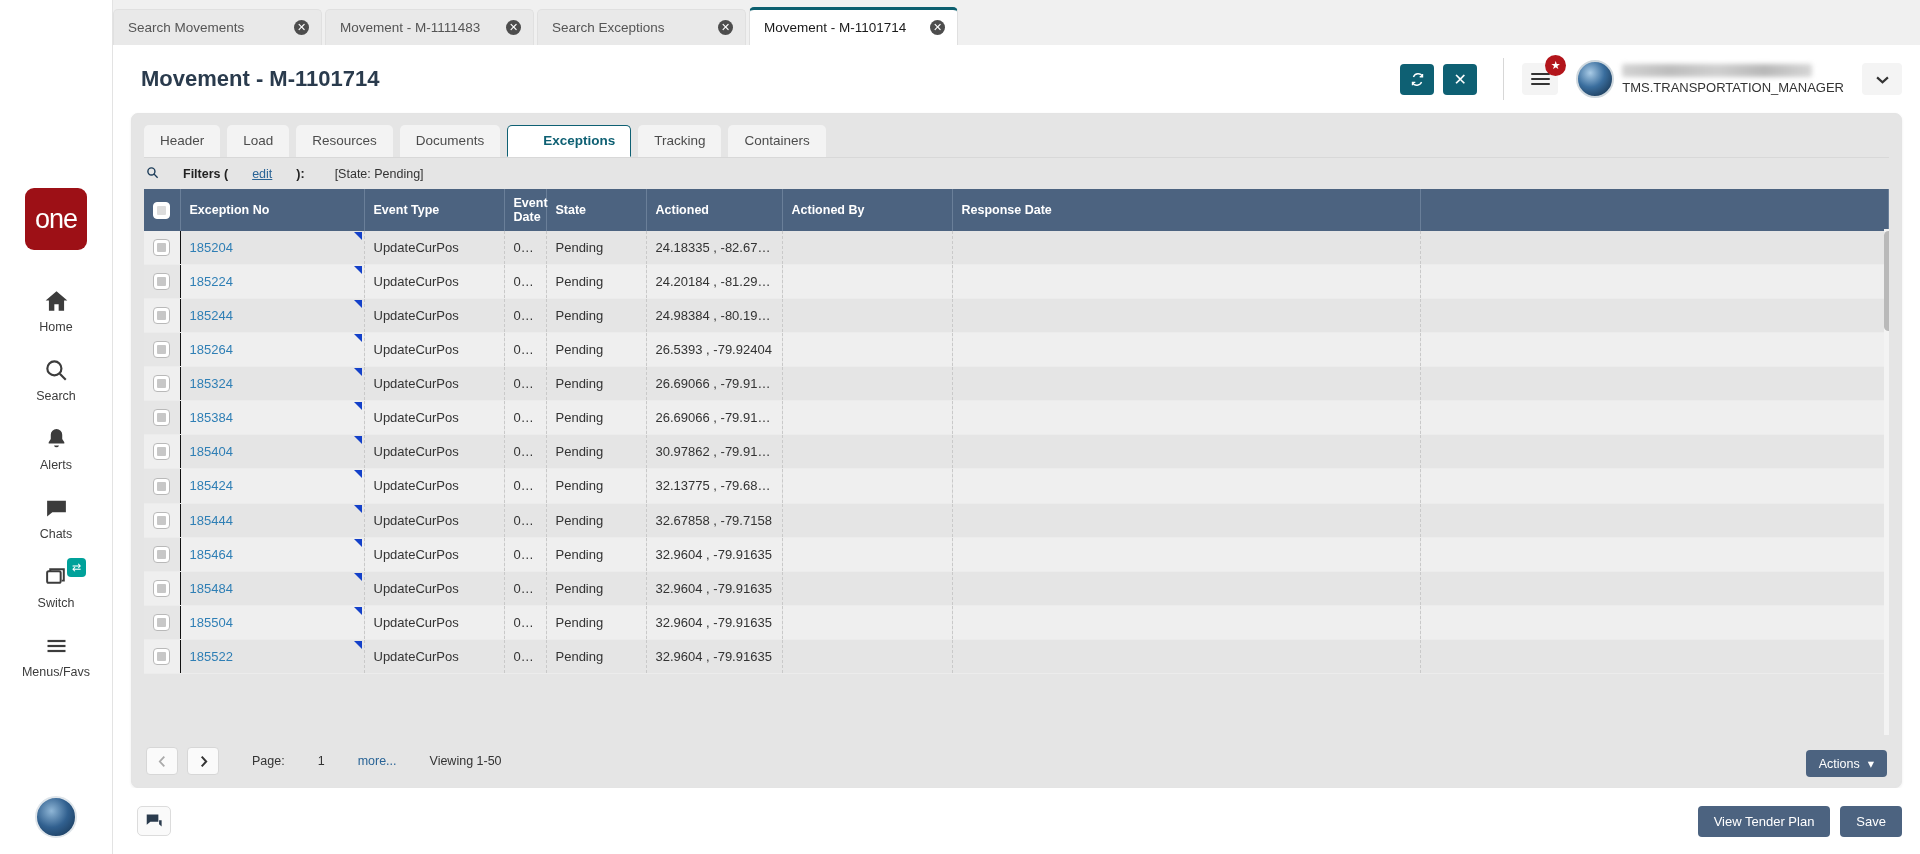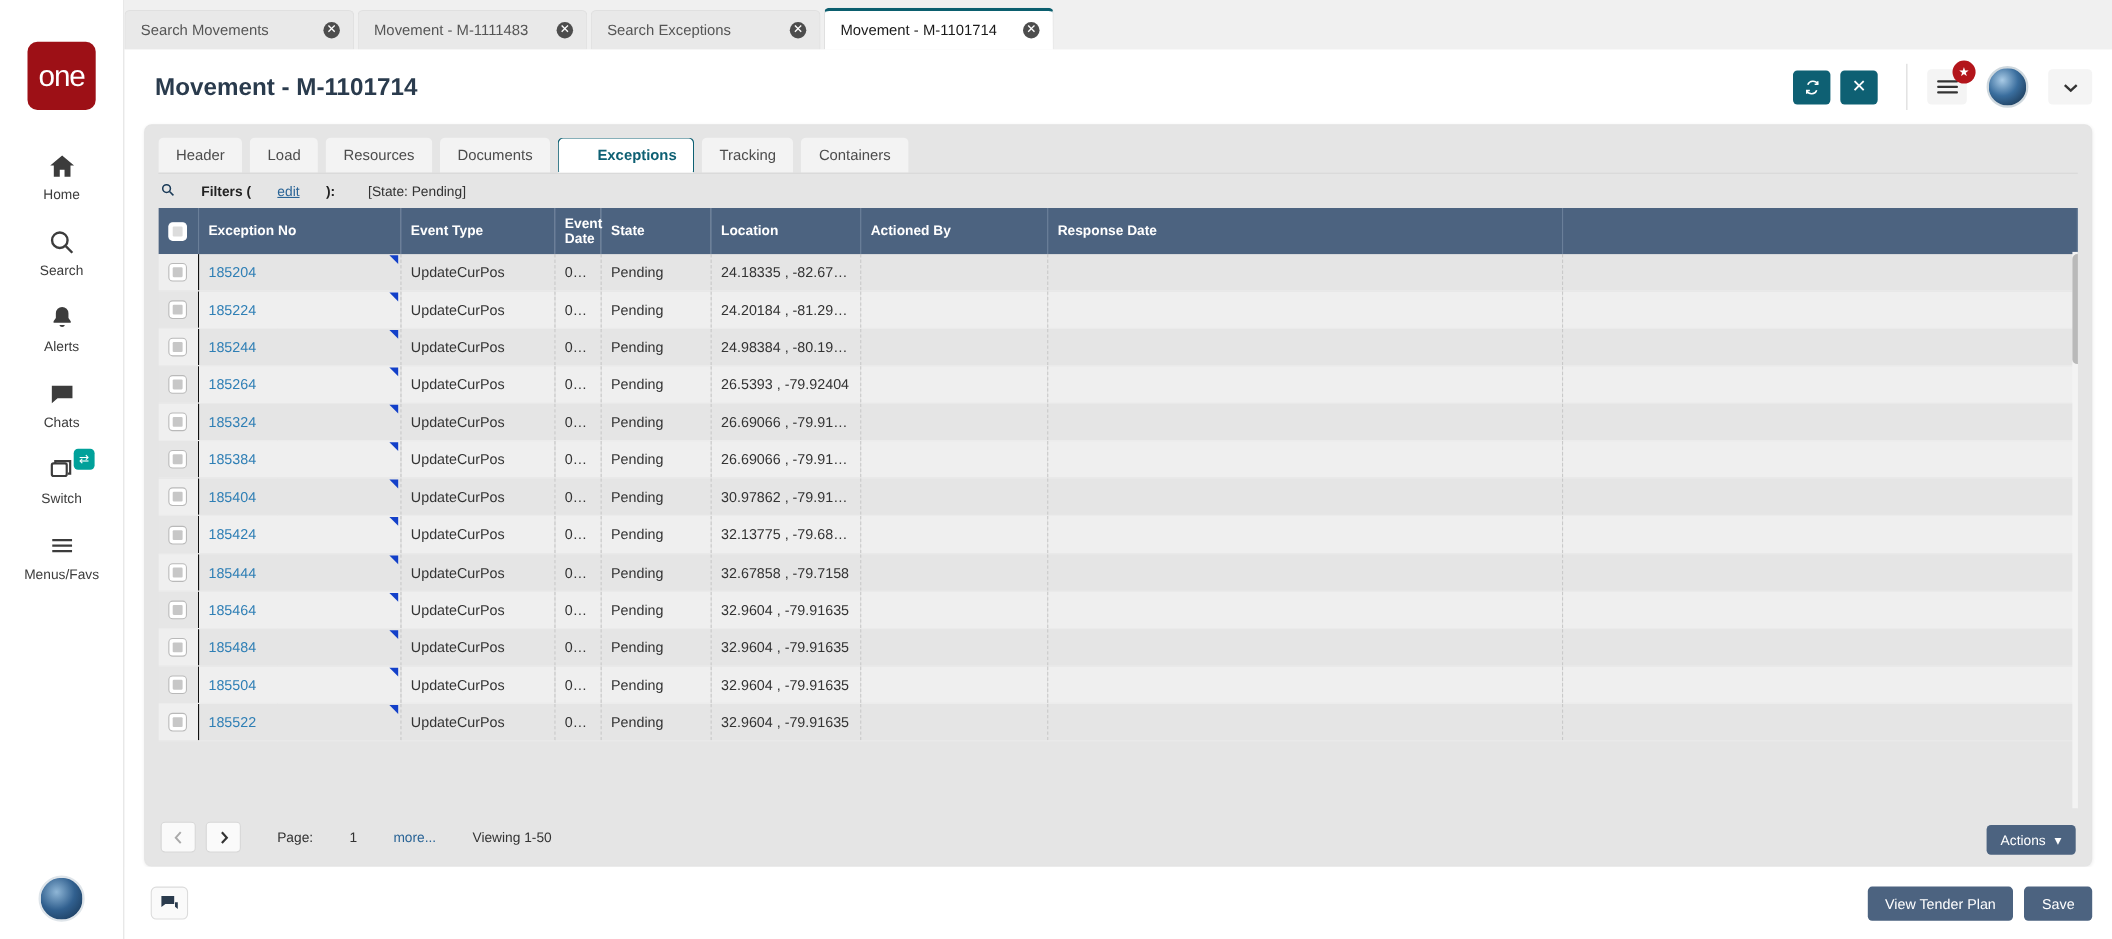--- a/index.html
+++ b/index.html
@@ -9,21 +9,21 @@
     background:#ffffff;
     font-size:13px;
     color:#333;
   }
   .app { display:flex; width:1920px; height:854px; }
 
   
   .rail {
     width:113px; background:#ffffff; border-right:1px solid #e3e3e3;
     display:flex; flex-direction:column; align-items:center;
-    padding-top:38px; flex:0 0 113px; position:relative;
+    padding-top:22px; flex:0 0 113px; position:relative;justify-content:center;
   }
   .logo {
     width:62px;height:62px;border-radius:9px;background:#9d1016;
     display:flex;align-items:center;justify-content:center;
     color:#fff;font-size:27px;letter-spacing:-1px;font-weight:400;
     margin-bottom:24px;
   }
   .rail-item {
     width:100%;display:flex;flex-direction:column;align-items:center;
     padding:11px 0 9px;cursor:pointer; position:relative;
@@ -317,20 +317,24 @@
           <div class="burger">
             <span></span>
               <span></span>
               <span></span>
           </div>
           <div class="star-badge">★</div>
         </div>
 
         <div class="user-zone">
           <div class="user-avatar"></div>
+          <div class="user-col">
+            <div class="redacted"></div>
+            <div class="user-name">TMS.TRANSPORTATION_MANAGER</div>
+          </div>
           <div class="user-caret">
             <svg width="13" height="9" viewBox="0 0 12 8" fill="none" stroke="#333" stroke-width="2">
               <polyline points="1,2 6,6.6 11,2"></polyline>
             </svg>
           </div>
         </div>
       </div>
 
       <div class="card">
 
@@ -373,21 +377,21 @@
             </colgroup>
             <thead>
               <tr>
                 <th class="cbcol">
                   <span class="cbox hdr"></span>
                 </th>
                 <th colspan="2">Exception No</th>
                 <th>Event Type</th>
                 <th>Event Date</th>
                 <th>State</th>
-                <th>Location</th>
+                <th>Actioned</th>
                 <th>Actioned By</th>
                 <th>Response Date</th>
                 <th></th>
               </tr>
             </thead>
             <tbody>
                 <tr>
                   <td class="cbcol"><span class="cbox"></span></td>
                   <td class="idcell" colspan="2"><a>185204</a><span class="tri"></span></td>
                   <td>UpdateCurPos</td>

